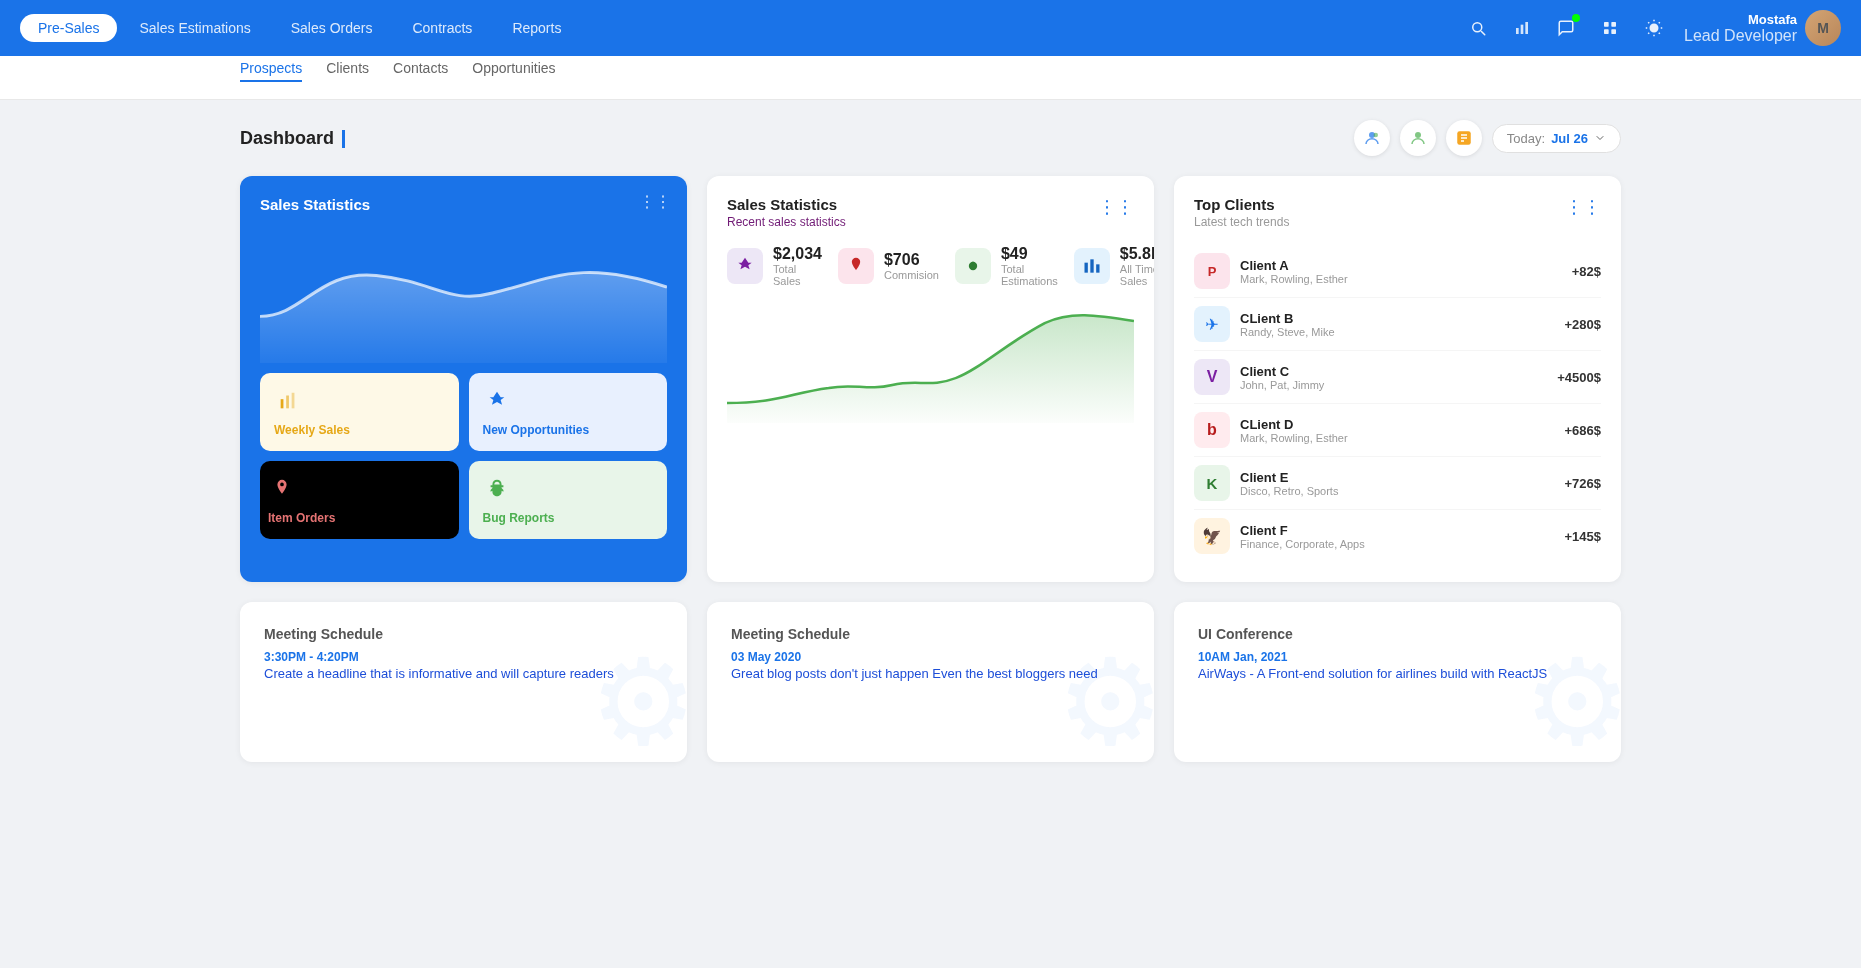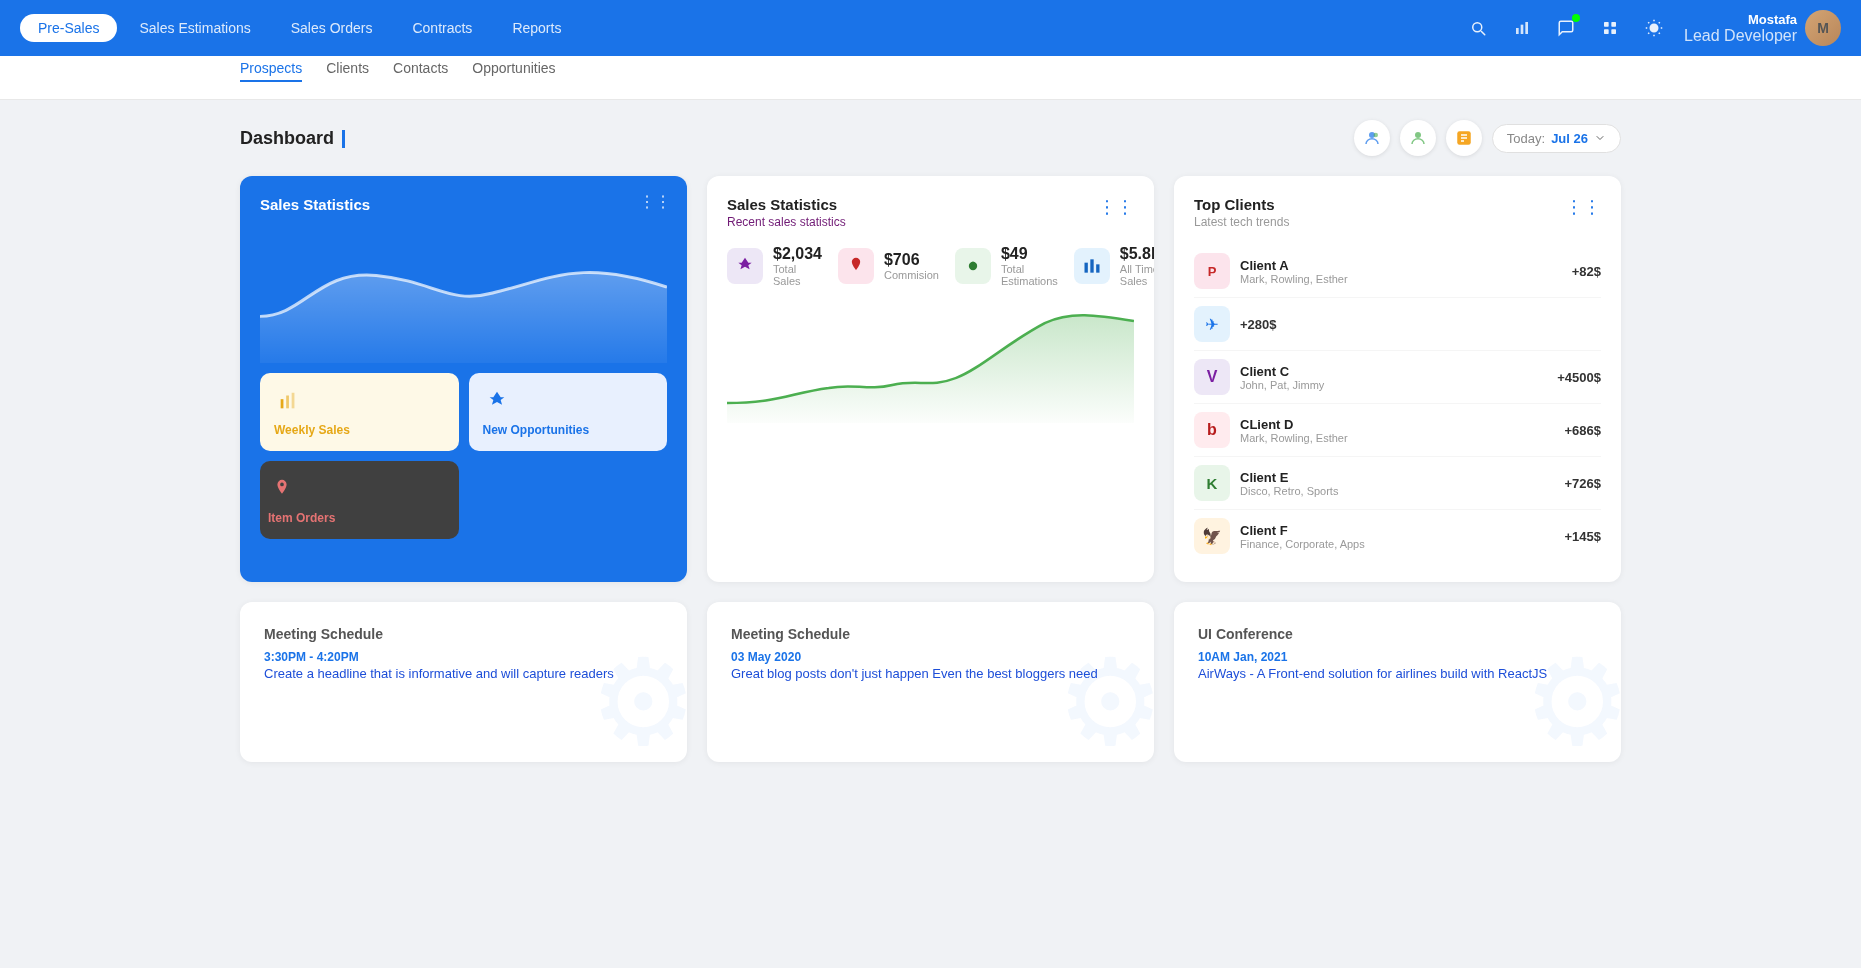--- a/index.html
+++ b/index.html
@@ -205,21 +205,21 @@
     .mini-card {
       border-radius: 10px;
       padding: 14px;
       display: flex;
       flex-direction: column;
       align-items: flex-start;
       gap: 8px;
     }
     .mini-card.yellow { background: #fef9e7; }
     .mini-card.light-blue { background: #e8f0fe; }
-    .mini-card.pink { background: #404040; padding-left: 8px; }
+    .mini-card.pink { background: #000000; padding-left: 8px; }
     .mini-card.green { background: #e8f5e9; }
 
     .mini-card-icon {
       width: 28px; height: 28px;
       display: flex;
       align-items: center;
       justify-content: center;
     }
     .mini-card-label {
       font-size: 12px;
@@ -470,20 +470,28 @@
           <div class="mini-card-label">New Opportunities</div>
         </div>
         <div class="mini-card pink">
           <div class="mini-card-icon">
             <svg width="22" height="22" viewBox="0 0 24 24" fill="#e57373">
                 <path d="M12 2a5 5 0 0 1 5 5c0 3.9-5 10-5 10S7 10.9 7 7a5 5 0 0 1 5-5zm0 3a2 2 0 1 0 0 4 2 2 0 0 0 0-4z"></path>
               </svg>
           </div>
           <div class="mini-card-label">Item Orders</div>
         </div>
+        <div class="mini-card green">
+          <div class="mini-card-icon">
+            <svg width="22" height="22" viewBox="0 0 24 24" fill="#4caf50">
+                <path d="M12 2C9 2 7 4 7 7v1H5v2h2v1l-2 2v2l2-1v1c0 3 2.5 5 5 5s5-2 5-5v-1l2 1v-2l-2-2V10h2V8h-2V7c0-3-2-5-5-5zm0 2c1.7 0 3 1.3 3 3H9c0-1.7 1.3-3 3-3z"></path>
+              </svg>
+          </div>
+          <div class="mini-card-label">Bug Reports</div>
+        </div>
       </div>
     </div>
 
     <div class="card">
       <div class="mid-card">
         <div class="mid-card-header">
           <div>
             <div class="mid-card-title">Sales Statistics</div>
             <div class="mid-card-sub">Recent sales statistics</div>
           </div>
@@ -566,20 +574,24 @@
         <div class="client-row">
           <div class="client-logo red" style="font-weight:900;color:#c62828;font-size:13px;">P</div>
           <div class="client-info">
             <div class="client-name">Client A</div>
             <div class="client-members">Mark, Rowling, Esther</div>
           </div>
           <div class="client-value">+82$</div>
         </div>
         <div class="client-row">
           <div class="client-logo blue" style="color:#1a73e8; font-size:16px;">✈</div>
+          <div class="client-info">
+            <div class="client-name">CLient B</div>
+            <div class="client-members">Randy, Steve, Mike</div>
+          </div>
           <div class="client-value">+280$</div>
         </div>
         <div class="client-row">
           <div class="client-logo purple" style="color:#7b1fa2; font-size:16px; font-weight:700;">V</div>
           <div class="client-info">
             <div class="client-name">Client C</div>
             <div class="client-members">John, Pat, Jimmy</div>
           </div>
           <div class="client-value">+4500$</div>
         </div>

